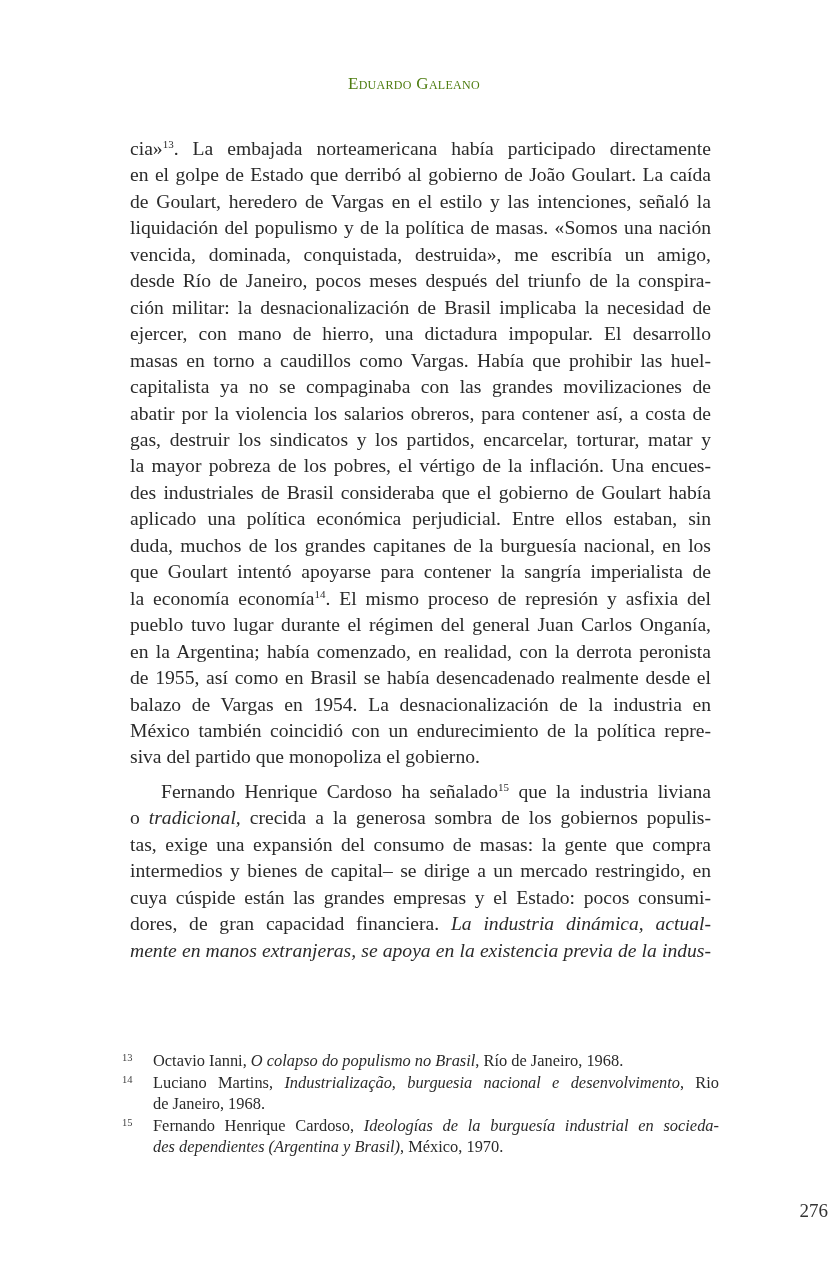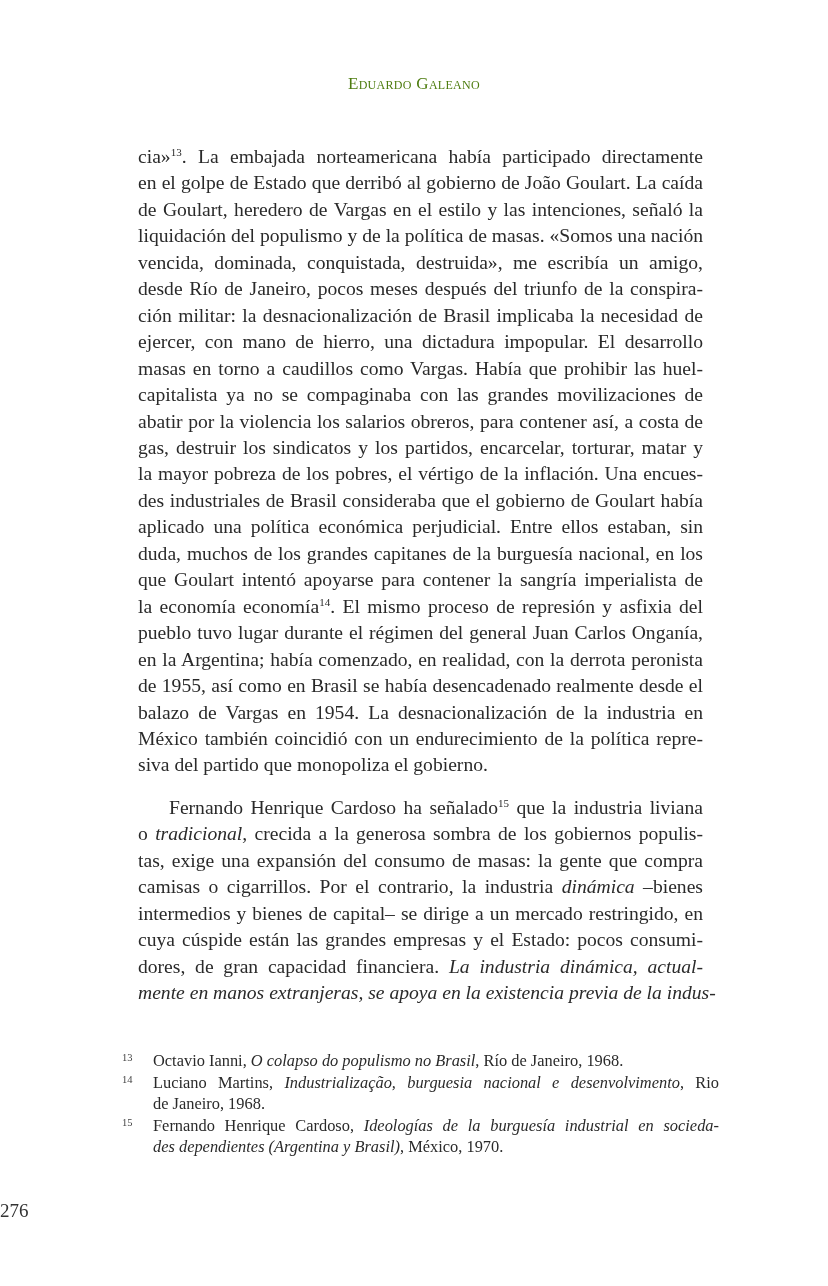--- a/index.html
+++ b/index.html
@@ -2,31 +2,31 @@
 <html><head>
 <meta charset="utf-8">
 <style>
   html, body { margin: 0; padding: 0; background: #ffffff; }
   body { width: 828px; height: 1286px; position: relative; overflow: hidden;
          font-family: "Liberation Serif", "DejaVu Serif", serif; color: #2a2a2a; }
   .running-head { position: absolute; top: 74px; left: 0; width: 828px; text-align: center;
          font-size: 17px; letter-spacing: 0.3px; color: #4d7c0f; font-variant: small-caps; }
   .body-text { position: absolute; top: 128px; left: 122px; width: 597px;
          font-size: 19.6px; line-height: 26.45px; text-align: justify; hyphens: manual; }
-  .body-text p { margin: 16px; }
+  .body-text p { margin: 8px; }
   .line { display: block; text-align: justify; text-align-last: justify; white-space: nowrap; }
   .line.last { text-align-last: left; }
   sup { font-size: 11px; line-height: 0; vertical-align: 7px; }
   .footnotes { position: absolute; top: 1050px; left: 122px; width: 597px; font-size: 16.4px; line-height: 21.5px; }
   .fn { display: flex; }
   .fn-num { width: 31px; flex: none; font-size: 10.5px; vertical-align: top; position: relative; top: -3px; color: #444; }
   .fn-text { flex: 1; text-align: justify; }
   .fn-line { display: block; text-align-last: justify; white-space: nowrap; }
   .fn-line.last { text-align-last: left; }
-  .page-number { position: absolute; top: 1200px; left: 0; width: 828px; text-align: left; font-size: 19px; color: #333; }
+  .page-number { position: absolute; top: 1200px; left: 0; width: 828px; text-align: right; font-size: 19px; color: #333; }
   i { font-style: italic; }
 </style>
 </head>
 <body>
 
 <div class="running-head">Eduardo Galeano</div>
 
 <div class="body-text">
   <p>
     <span class="line"><span>cia»</span><sup>13</sup><span>. La embajada norteamericana había participado directamente</span></span>
@@ -51,21 +51,20 @@
     <span class="line">en la Argentina; había comenzado, en realidad, con la derrota peronista</span>
     <span class="line">de 1955, así como en Brasil se había desencadenado realmente desde el</span>
     <span class="line">balazo de Vargas en 1954. La desnacionalización de la industria en</span>
     <span class="line">México también coincidió con un endurecimiento de la política repre-</span>
     <span class="line last">siva del partido que monopoliza el gobierno.</span>
   </p>
   <p>
     <span class="line" style="padding-left:31px"><span>Fernando Henrique Cardoso ha señalado</span><sup>15</sup><span> que la industria liviana</span></span>
     <span class="line"><span>o </span><i>tradicional,</i><span> crecida a la generosa sombra de los gobiernos populis-</span></span>
     <span class="line">tas, exige una expansión del consumo de masas: la gente que compra</span>
-    <span class="line"><span>camisas o cigarrillos. Por el contrario, la industria </span><i>dinámica</i><span> –bienes</span></span>
     <span class="line">intermedios y bienes de capital– se dirige a un mercado restringido, en</span>
     <span class="line">cuya cúspide están las grandes empresas y el Estado: pocos consumi-</span>
     <span class="line"><span>dores, de gran capacidad financiera. </span><i>La industria dinámica, actual-</i></span>
     <span class="line"><i>mente en manos extranjeras, se apoya en la existencia previa de la indus-</i></span>
   </p>
 </div>
 
 <div class="footnotes">
   <div class="fn">
     <span class="fn-num">13</span>

